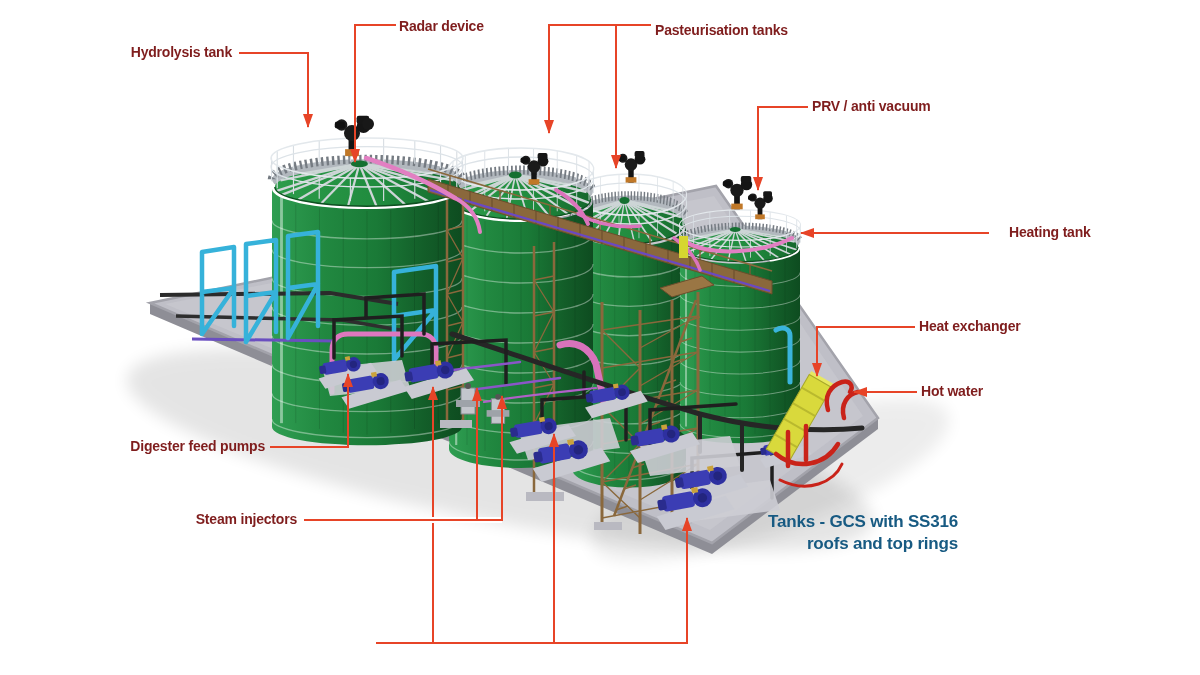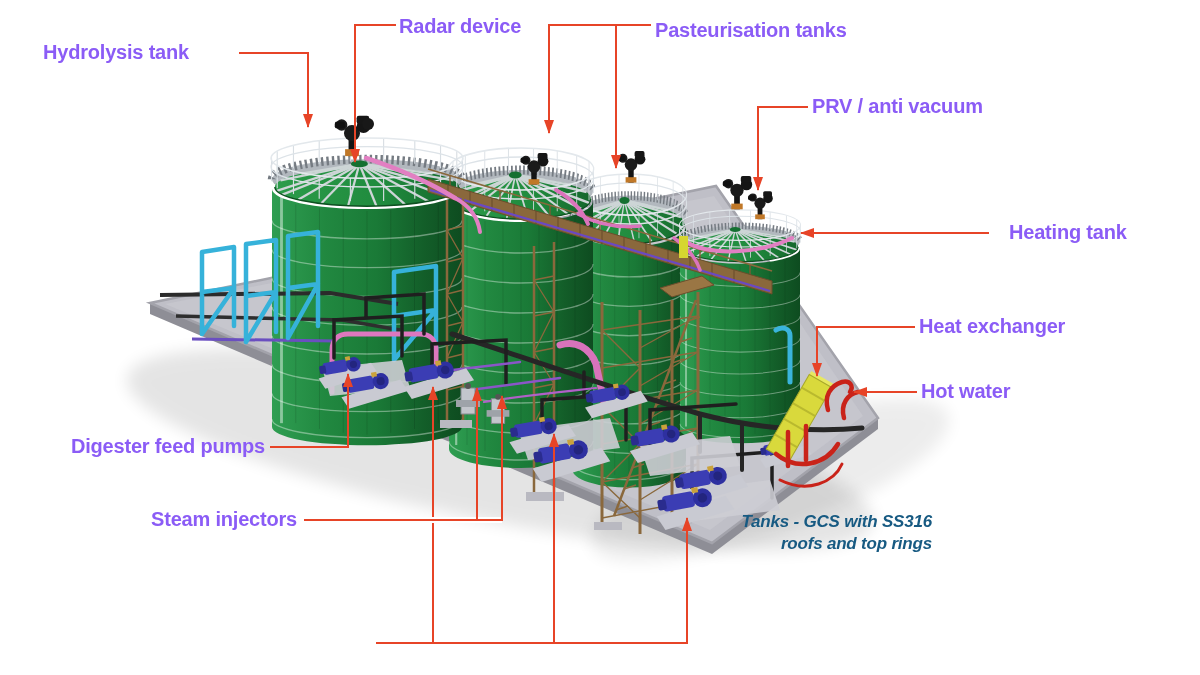--- a/index.html
+++ b/index.html
@@ -1,19 +1,19 @@
 <!DOCTYPE html>
 <html><head>
 <meta charset="utf-8">
 <style>
   html,body{margin:0;padding:0;background:#ffffff;}
   .stage{position:relative;width:1200px;height:675px;background:#ffffff;overflow:hidden;
          font-family:"Liberation Sans","DejaVu Sans",sans-serif;}
   svg.scene{position:absolute;left:0;top:0;}
-  .callout-label{position:absolute;color:#8b5cf6;font-weight:bold;font-size:20px;
+  .callout-label{position:absolute;color:#7f1d1d;font-weight:bold;font-size:14px;
                  letter-spacing:-0.2px;line-height:21px;white-space:nowrap;}
   .callout-label.ra{text-align:right;white-space:nowrap;}
   .note{position:absolute;color:#175a82;font-weight:bold;font-size:17px;
         letter-spacing:-0.2px;line-height:21.5px;text-align:right;}
 </style>
 </head>
 <body>
 
 <div class="stage">
 
@@ -332,28 +332,28 @@
     <polyline points="270,447 348,447 348,374" marker-end="url(#arrowRed)"></polyline>
     <polyline points="433,643 433,387" marker-end="url(#arrowRed)"></polyline>
     <polyline points="554,643 554,434" marker-end="url(#arrowRed)"></polyline>
     <polyline points="376,643 687,643 687,518" marker-end="url(#arrowRed)"></polyline>
     <line x1="304" y1="520" x2="502" y2="520" stroke="#ffffff" stroke-width="6"></line>
     <polyline points="304,520 502,520 502,396" marker-end="url(#arrowRed)"></polyline>
     <polyline points="477,519 477,388" marker-end="url(#arrowRed)"></polyline>
   </g>
 </svg>
 
-<div class="callout-label ra" style="left:0;width:232px;top:42px;text-align:center;">Hydrolysis tank</div>
+<div class="callout-label ra" style="left:0;width:232px;top:42px;">Hydrolysis tank</div>
 <div class="callout-label" style="left:399px;top:16px;">Radar device</div>
 <div class="callout-label" style="left:655px;top:20px;">Pasteurisation tanks</div>
 <div class="callout-label" style="left:812px;top:96px;">PRV / anti vacuum</div>
 <div class="callout-label" style="left:993px;top:222px;margin-left:16px;">Heating tank</div>
 <div class="callout-label" style="left:919px;top:316px;">Heat exchanger</div>
 <div class="callout-label" style="left:921px;top:381px;">Hot water</div>
 <div class="callout-label ra" style="left:0;width:265px;top:436px;">Digester feed pumps</div>
 <div class="callout-label ra" style="left:0;width:297px;top:509px;">Steam injectors</div>
 
-<div class="note" style="left:632px;width:300px;top:511px;font-style:italic;">
+<div class="note" style="left:658px;width:300px;top:511px;">
   <span>Tanks - GCS with SS316</span><br>
   <span>roofs and top rings</span>
 </div>
 
 </div>
 
 </body></html>

